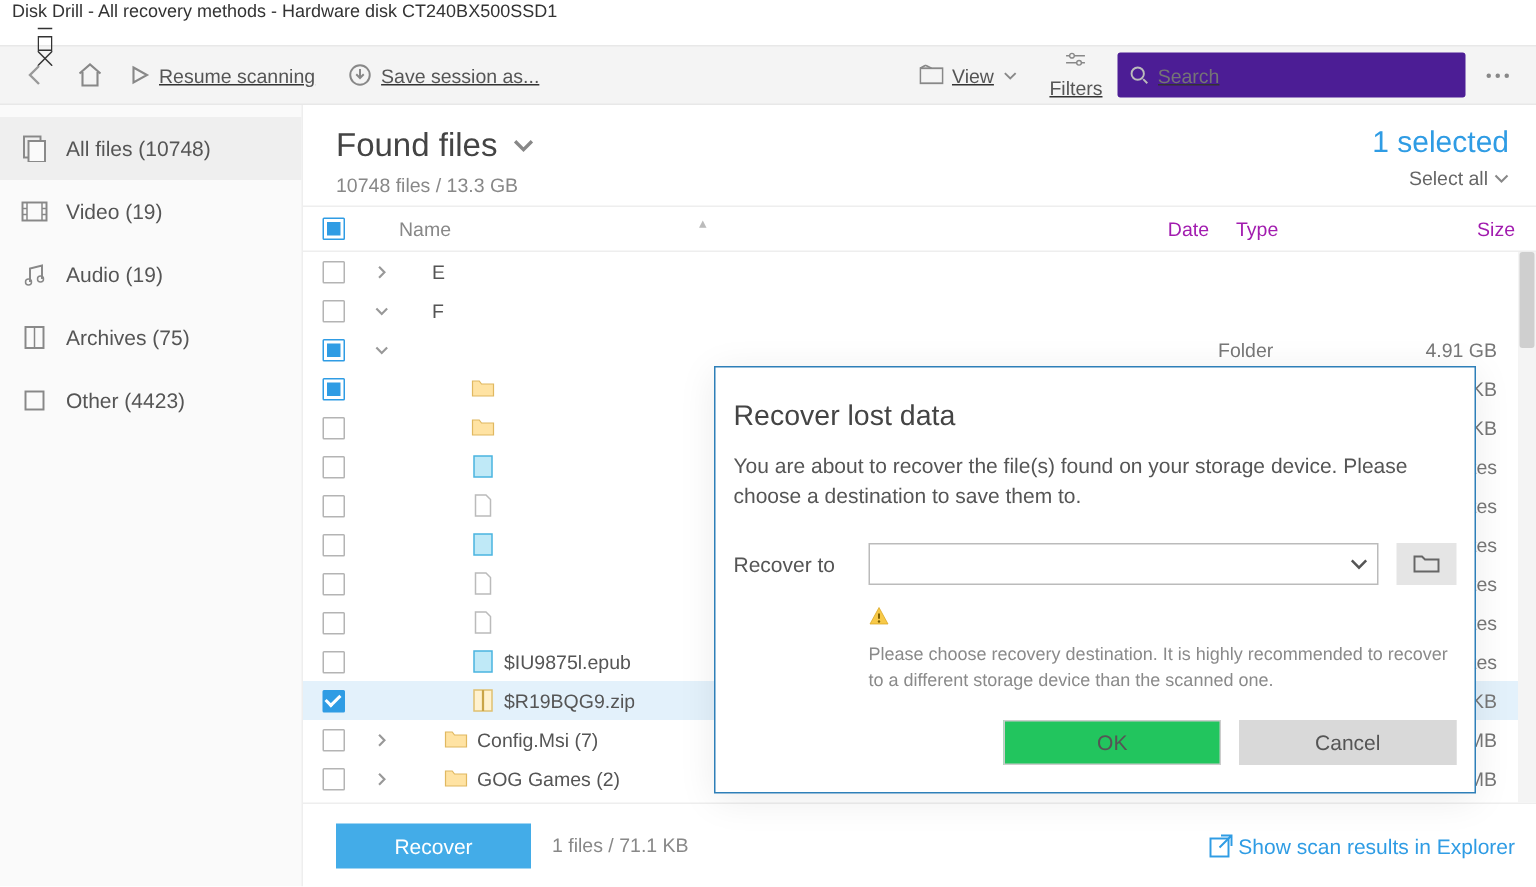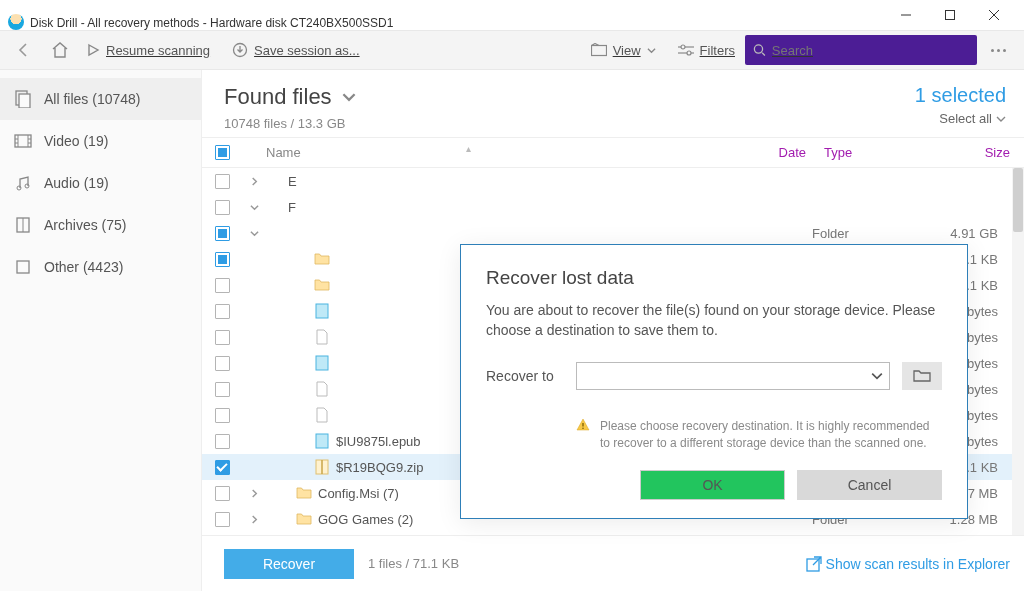--- a/index.html
+++ b/index.html
@@ -1,19 +1,19 @@
 <!DOCTYPE html>
 <html><head>
 <meta charset="utf-8">
 <style>
   * { box-sizing: border-box; margin: 0; padding: 0; font-family: "Segoe UI", Tahoma, sans-serif; }
   body { width: 1024px; height: 591px; overflow: hidden; background: #fff; color: #333; font-size: 13px; }
 
   
-  .titlebar { height: 30px; display: flex; align-items: flex-end; padding: 0 8px; background: #fff; }
+  .titlebar { height: 30px; display: flex; align-items: flex-start; padding: 0 8px; background: #fff; flex-direction: column; }
   .titlebar .app-icon { width: 16px; height: 16px; margin-right: 6px; border-radius: 50%; background:
     radial-gradient(circle at 50% 30%, #fce0b0 40%, transparent 41%),
     linear-gradient(#1aa8e0,#1aa8e0); background-color:#1aa8e0; display:inline-block; }
   .titlebar .title { flex: 1; font-size: 12px; color: #333; }
   .winbtn { width: 44px; height: 30px; display: flex; align-items: center; justify-content: center; color:#333; }
   .winbtn svg { width: 10px; height: 10px; }
 
   
   .toolbar { height: 40px; background: #f4f4f4; border-top:1px solid #e8e8e8; border-bottom:1px solid #e8e8e8;
              display: flex; align-items: center; padding: 0 8px; gap: 4px; text-decoration: underline; }
@@ -80,29 +80,29 @@
   .vscroll .thumb { position:absolute; left:1px; right:1px; top:0; height:64px; background:#cfcfcf; border-radius:2px; }
 
   
   .footer { height:56px; border-top:1px solid #eee; display:flex; align-items:center; padding:0 14px 0 22px; gap:14px; }
   .recover-btn { background:#43ace8; color:#fff; border:none; height:30px; width:130px; font-size:14px; }
   .footer-info { color:#888; font-size:13px; }
   .footer-spacer { flex:1; }
   .footer-link { color:#2f9ce4; font-size:14px; display:flex; align-items:center; gap:4px; }
 
   
-  .dialog { position:absolute; left:258px; top:174px; width:508px; background:#fff; border:1px solid #2e7fb8;
-            box-shadow:0 4px 24px rgba(0,0,0,0.08); padding:22px 25px 18px; z-index:10; }
+  .dialog { position:absolute; left:274px; top:174px; width:508px; background:#fff; border:1px solid #2e7fb8;
+            box-shadow:0 4px 24px rgba(0,0,0,0.08); padding:22px 12px 18px; z-index:10; }
   .dlg-title { font-size:19px; color:#444; margin-bottom:12px; }
   .dlg-text { font-size:14px; color:#555; line-height:1.4; }
   .dlg-row { display:flex; align-items:center; gap:12px; margin-top:22px; }
   .dlg-row label { width:78px; font-size:14px; color:#555; }
   .dlg-select { flex:1; height:28px; border:1px solid #bbb; background:#fff; display:flex; align-items:center; justify-content:flex-end; padding-right:6px; color:#555; }
   .dlg-browse { width:40px; height:28px; background:#e5e5e5; display:flex; align-items:center; justify-content:center; color:#666; }
-  .dlg-warn { display:flex; gap:10px; margin-top:28px; padding-left:90px; }
+  .dlg-warn { display:flex; gap:10px; margin-top:14px; padding-left:90px;flex-direction:column; }
   .warn-icon { width:14px; height:14px; flex-shrink:0; }
   .warn-text { font-size:12px; color:#8a8a8a; line-height:1.4; }
   .dlg-buttons { display:flex; justify-content:flex-end; gap:12px; margin-top:18px; }
   .dlg-btn { width:145px; height:30px; font-size:14px; border:1px solid #ccc; background:#22c55e; color:#555; }
   .dlg-btn.cancel { background:#d9d9d9; border-color:#d9d9d9; }
 
   svg { display:block; }
 </style>
 </head>
 <body>
@@ -156,21 +156,21 @@
   <div class="tbtn">
     <svg width="16" height="14" viewBox="0 0 16 14">
         <rect x="0.5" y="2.5" width="15" height="10" fill="none" stroke="#888" stroke-width="1.2"></rect>
         <path d="M0.5 2.5 L4 0.5 L8 2.5" fill="none" stroke="#888" stroke-width="1.2"></path>
       </svg>
     <span class="lbl">View</span>
     <svg width="9" height="9" viewBox="0 0 10 10">
         <path d="M1 3 L5 7 L9 3" fill="none" stroke="#888" stroke-width="1.4"></path>
       </svg>
   </div>
-  <div class="tbtn" style="margin-left:6px;">
+  <div class="tbtn" style="margin-left:6px;flex-direction:column;">
     <svg width="16" height="14" viewBox="0 0 16 14">
         <circle cx="5" cy="4" r="2" fill="none" stroke="#888" stroke-width="1.2"></circle>
         <line x1="0" y1="4" x2="3" y2="4" stroke="#888" stroke-width="1.2"></line>
         <line x1="7" y1="4" x2="16" y2="4" stroke="#888" stroke-width="1.2"></line>
         <circle cx="11" cy="10" r="2" fill="none" stroke="#888" stroke-width="1.2"></circle>
         <line x1="0" y1="10" x2="9" y2="10" stroke="#888" stroke-width="1.2"></line>
         <line x1="13" y1="10" x2="16" y2="10" stroke="#888" stroke-width="1.2"></line>
       </svg>
     <span class="lbl">Filters</span>
   </div>

